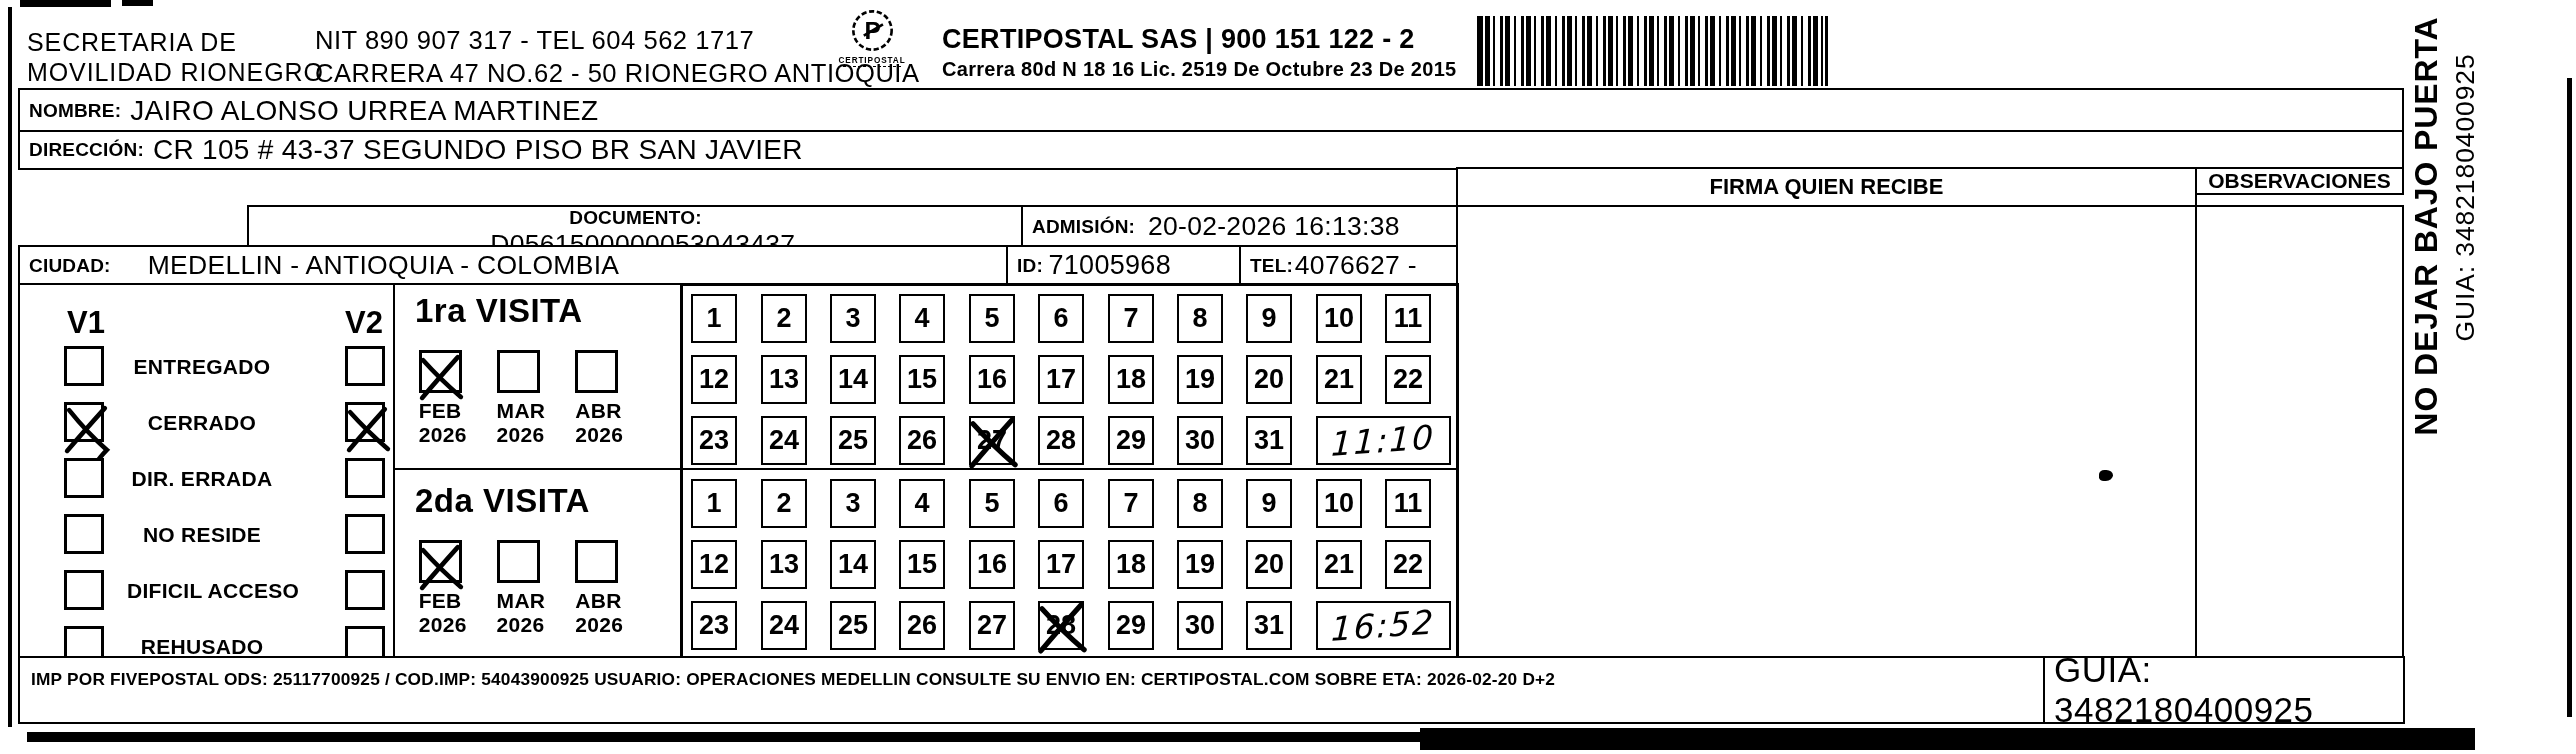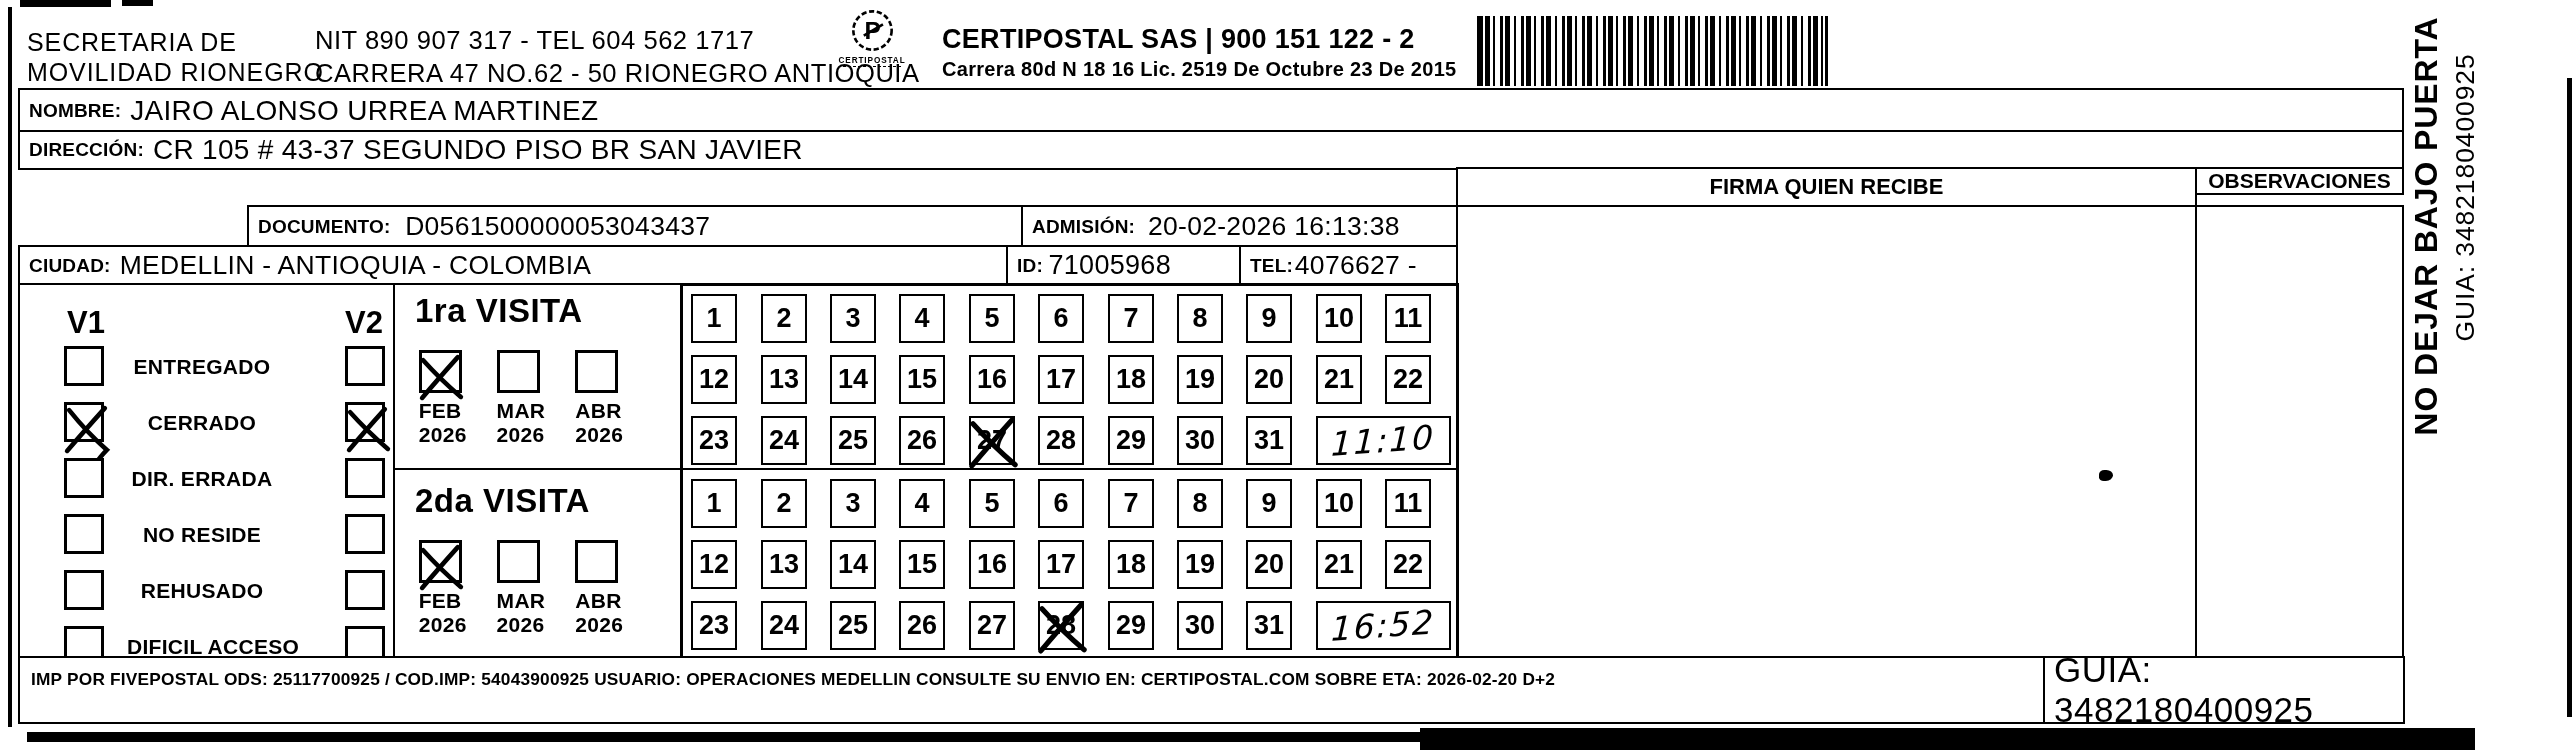--- a/index.html
+++ b/index.html
@@ -104,30 +104,30 @@
     <span class="lab">DIRECCIÓN:</span>
     <span class="val" style="font-size:28px;">CR 105 # 43-37 SEGUNDO PISO BR SAN JAVIER</span>
   </div>
   <div class="cell hdrcell" style="left:1456px;top:167px;width:741px;height:40px;">
     <span>FIRMA QUIEN RECIBE</span>
   </div>
   <div class="cell hdrcell" style="left:2195px;top:167px;width:209px;height:28px;font-size:21px;">
     <span>OBSERVACIONES</span>
   </div>
 
-  <div class="cell" style="left:247px;top:205px;width:777px;height:43px;">
+  <div class="cell" style="left:247px;top:205px;width:777px;height:43px;flex-direction:column;">
     <span class="lab">DOCUMENTO:</span>
     <span class="val" style="margin-left:14.6px;">D0561500000053043437</span>
   </div>
   <div class="cell" style="left:1021px;top:205px;width:438px;height:43px;">
     <span class="lab">ADMISIÓN:</span>
     <span class="val" style="margin-left:12.8px;">20-02-2026 16:13:38</span>
   </div>
 
-  <div class="cell" style="left:18px;top:245px;width:991px;height:41px;">
+  <div class="cell" style="left:18px;top:245px;width:991px;height:41px;gap:28px;">
     <span class="lab">CIUDAD:</span>
     <span class="val">MEDELLIN - ANTIOQUIA - COLOMBIA</span>
   </div>
   <div class="cell" style="left:1006px;top:245px;width:236px;height:41px;">
     <span class="lab">ID:</span>
     <span class="val" style="margin-left:5.5px;font-size:27px;">71005968</span>
   </div>
   <div class="cell" style="left:1239px;top:245px;width:220px;height:41px;">
     <span class="lab">TEL:</span>
     <span class="val" style="margin-left:1.8px;">4076627 -</span>
@@ -169,26 +169,26 @@
           <div class="status-label">DIR. ERRADA</div>
           <div class="cb cb2"></div>
         </div>
         <div class="status-row">
           <div class="cb cb1"></div>
           <div class="status-label">NO RESIDE</div>
           <div class="cb cb2"></div>
         </div>
         <div class="status-row">
           <div class="cb cb1"></div>
+          <div class="status-label">DIFICIL ACCESO</div>
+          <div class="cb cb2"></div>
+        </div>
+        <div class="status-row">
+          <div class="cb cb1"></div>
           <div class="status-label">REHUSADO</div>
-          <div class="cb cb2"></div>
-        </div>
-        <div class="status-row">
-          <div class="cb cb1"></div>
-          <div class="status-label">DIFICIL ACCESO</div>
           <div class="cb cb2"></div>
         </div>
       </div>
   </div>
 
   <div class="cell" style="left:393px;top:283px;width:290px;height:187px;padding:7.3px 0 0 20px;display:block;">
     <div class="vtitle">1ra VISITA</div>
     <div class="months">
         <div class="month">
           <div class="cb m">

